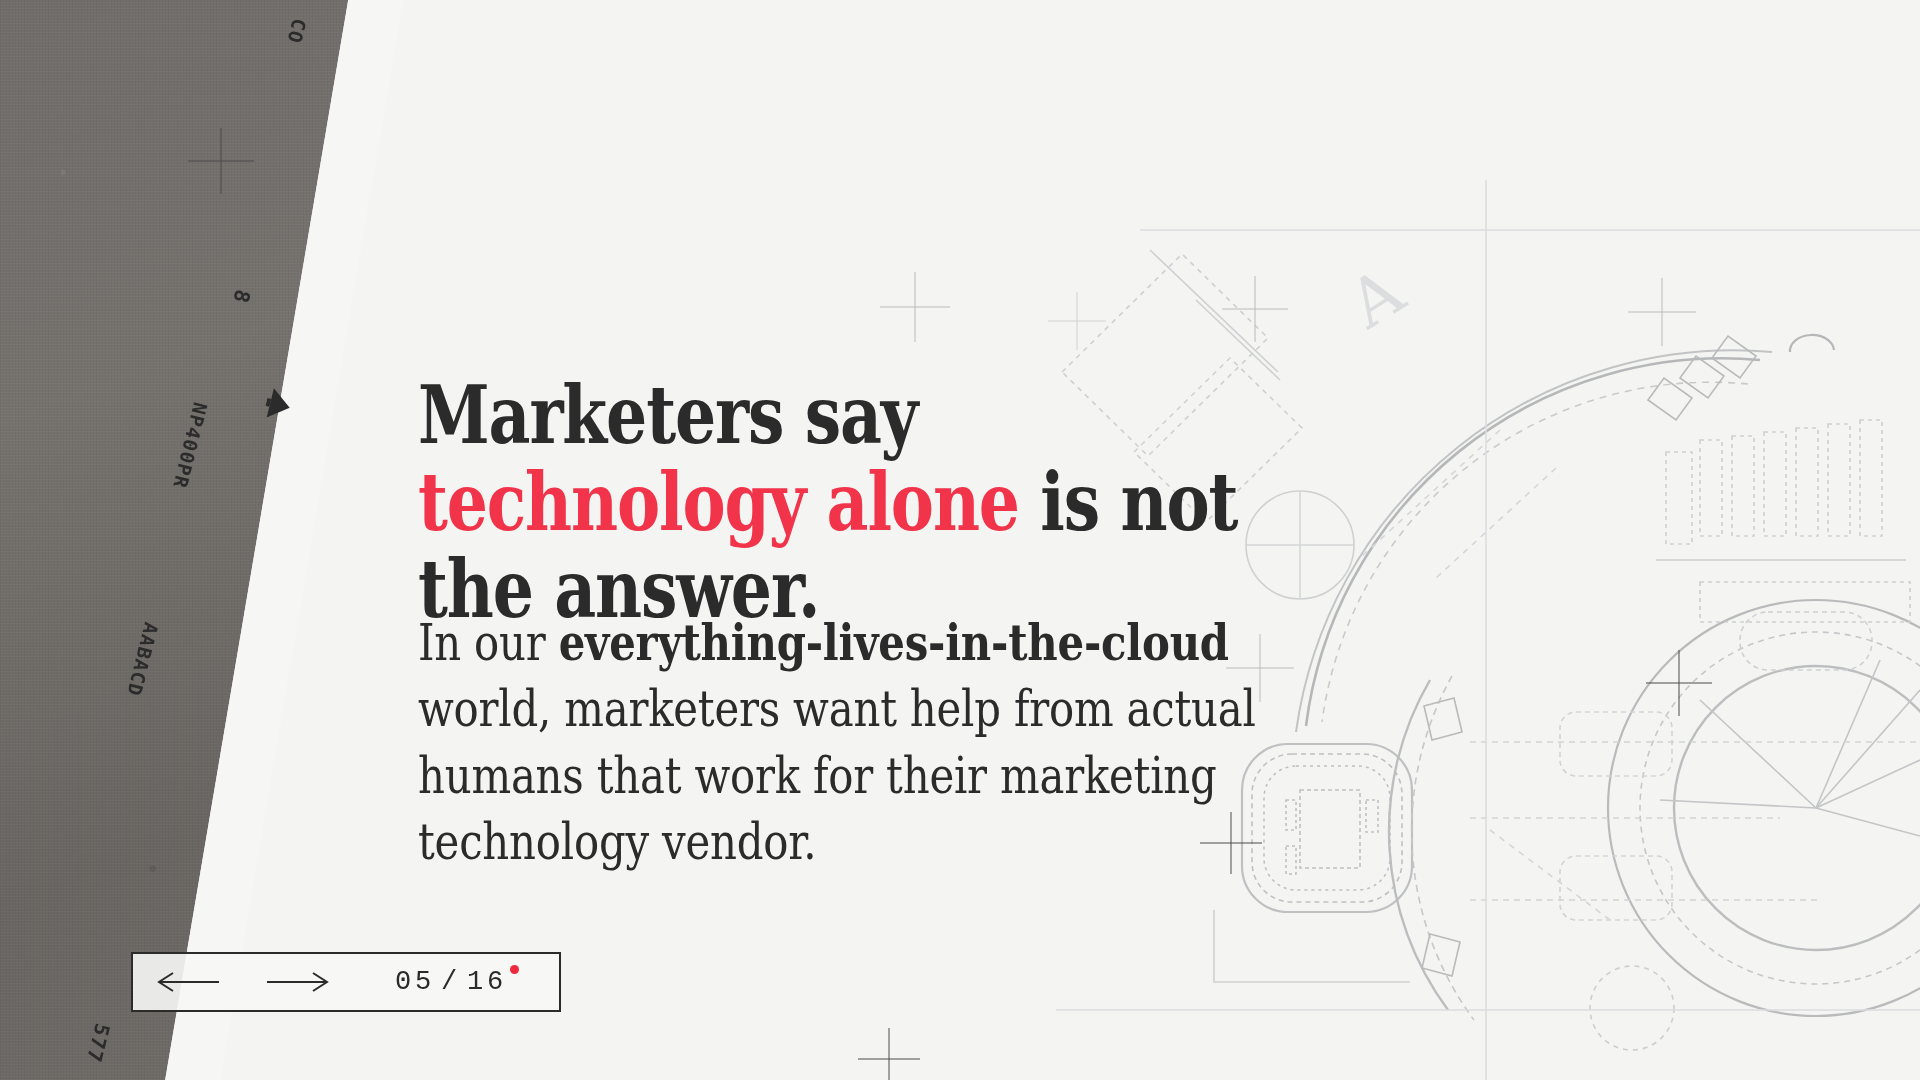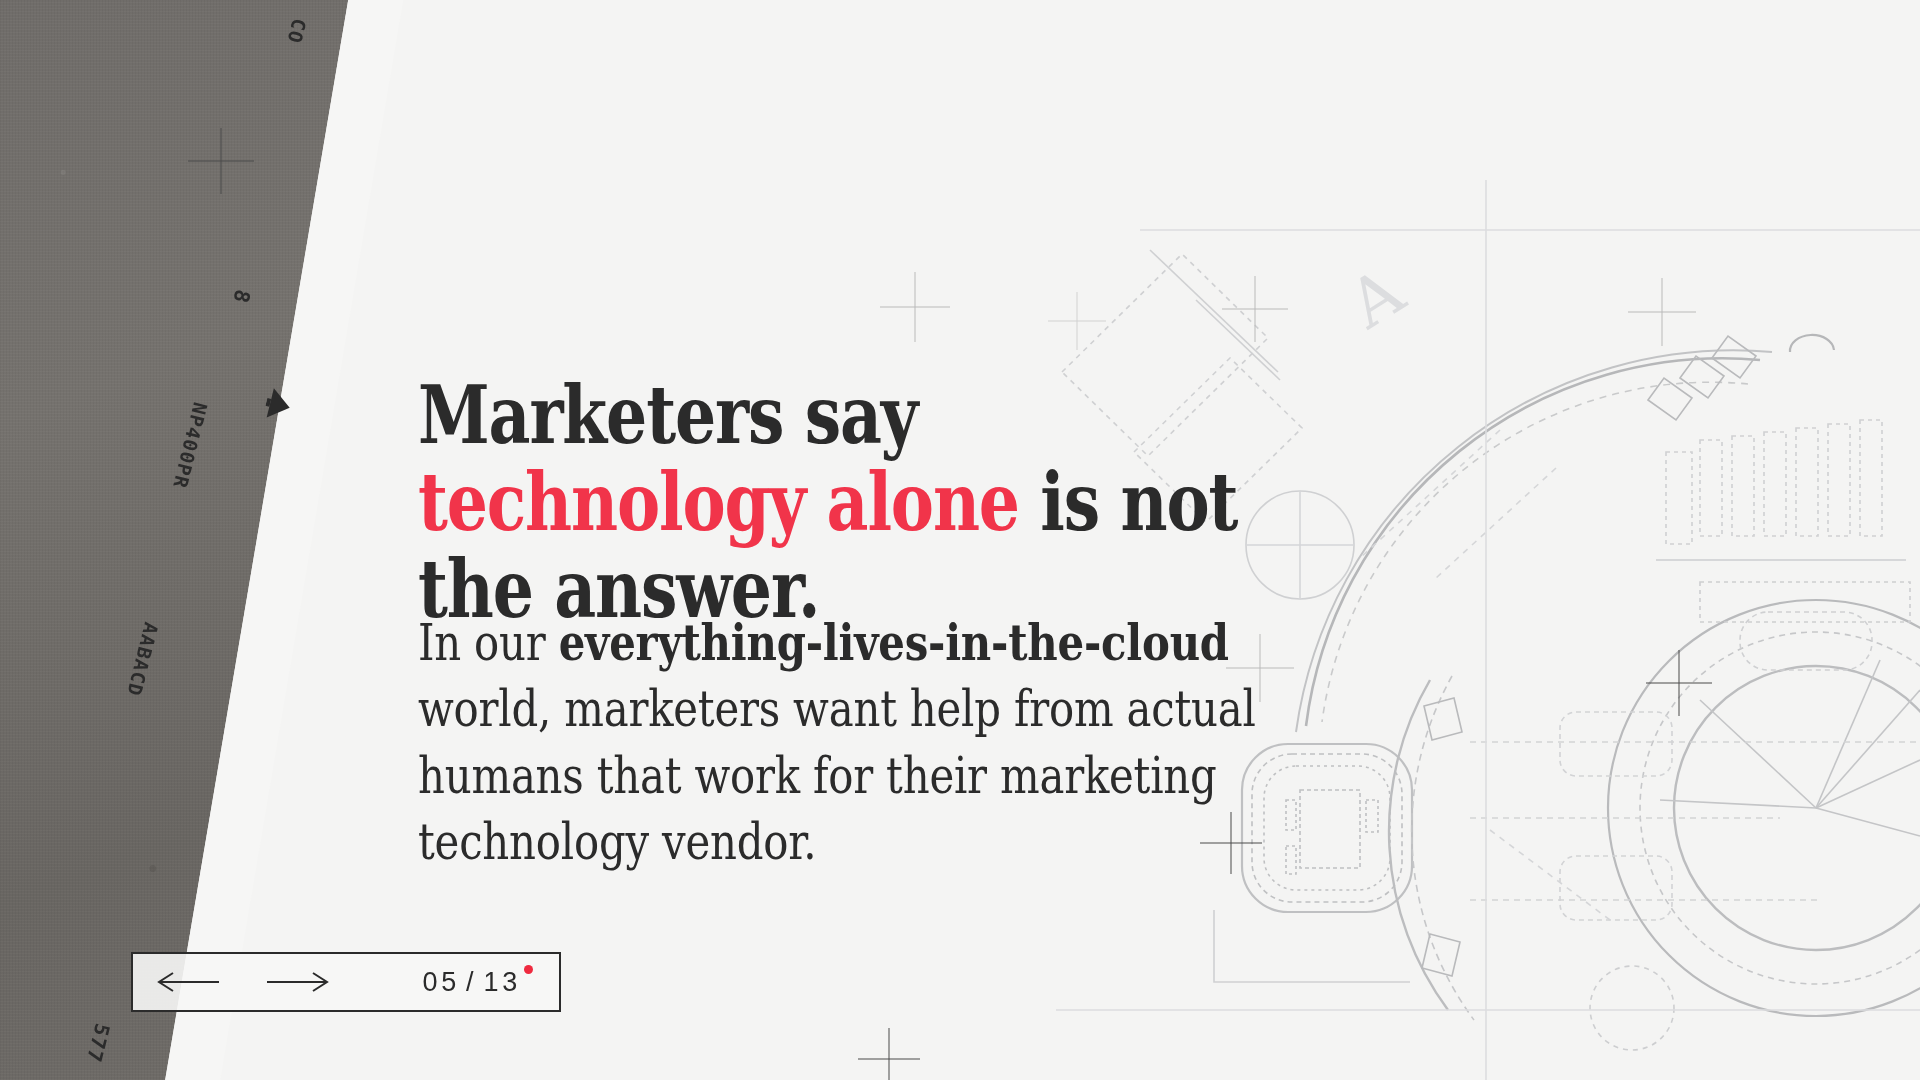--- a/index.html
+++ b/index.html
@@ -109,22 +109,22 @@
     width:430px;height:60px;
     border:2px solid #2b2b2b;
     background:rgba(247,247,246,.9);
     display:flex;align-items:center;
     box-sizing:border-box;
   }
   .pager-arrows{display:flex;align-items:center;gap:44px;padding-left:24px;}
   .arrow{width:64px;height:22px;position:relative;cursor:pointer;}
   .arrow svg{display:block;}
   .pager-count{
-    margin-left:auto;padding-right:26px;
-    font-family:Liberation Sans, sans-serif;
+    margin-left:auto;padding-right:40px;
+    font-family:Liberation Mono, monospace;
     font-size:27px;
     letter-spacing:.14em;
     color:#2b2b2b;
     display:flex;align-items:flex-start;
   }
   .pager-count .sep{margin:0 6px;}
   .reddot{
     width:9px;height:9px;border-radius:50%;
     background:#ef2a3f;display:inline-block;
     margin-left:3px;margin-top:-2px;
@@ -311,18 +311,18 @@
       <span class="arrow">
         <svg width="64" height="22" viewBox="0 0 64 22">
           <line x1="2" y1="11" x2="62" y2="11" stroke="#2b2b2b" stroke-width="2"></line>
           <polyline points="48,2 62,11 48,20" fill="none" stroke="#2b2b2b" stroke-width="2"></polyline>
         </svg>
       </span>
     </div>
     <div class="pager-count">
       <span>05</span>
       <span class="sep">/</span>
-      <span>13</span>
+      <span>16</span>
       <span class="reddot"></span>
     </div>
   </div>
 
 </div>
 
 </body></html>

